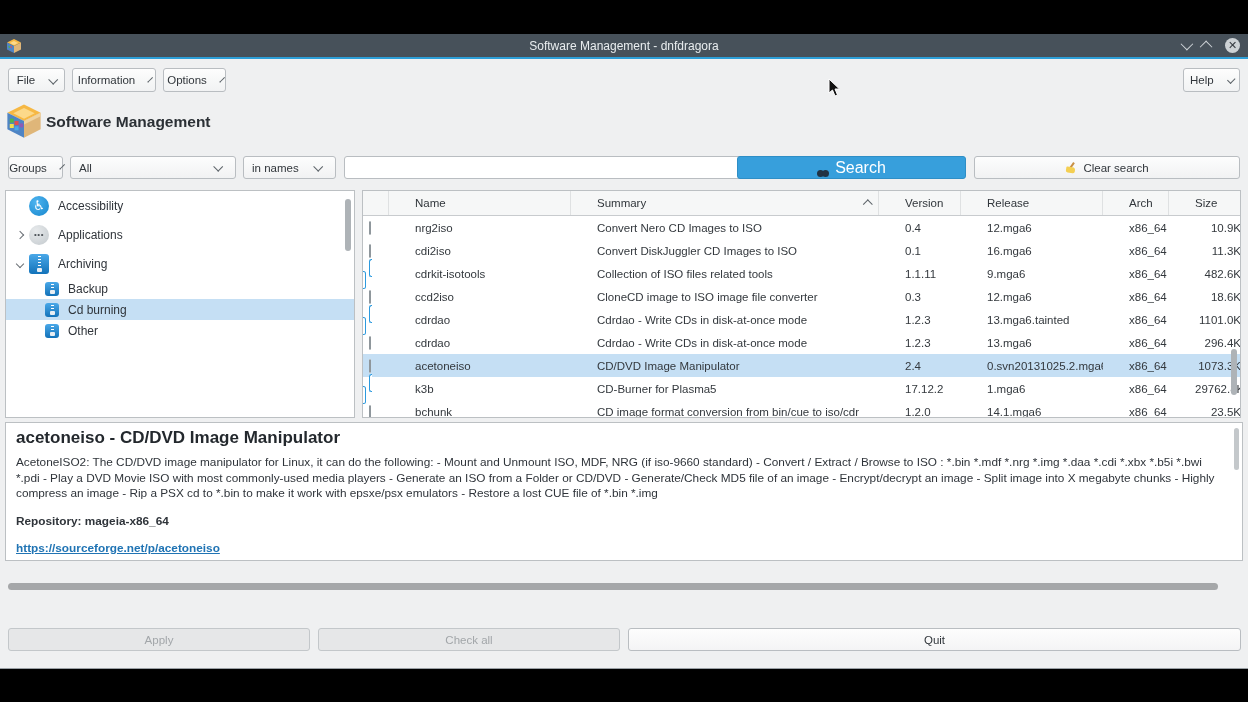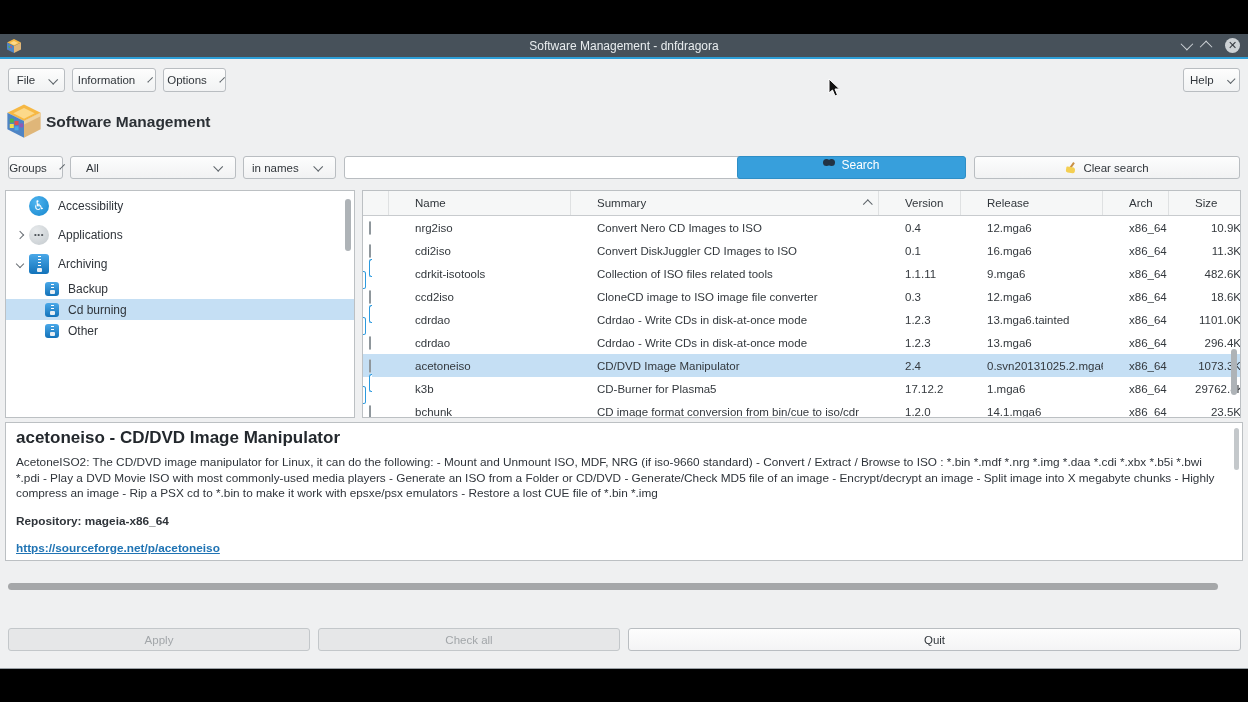--- a/index.html
+++ b/index.html
@@ -39,26 +39,26 @@
   .menu-opts{top:68px;left:163px;width:63px;}
   .menu-help{top:68px;left:1183px;width:57px;}
 
   
   .hdr-ico{top:102px;left:5px;width:38px;height:38px;}
   .hdr-title{top:113px;left:46px;font-size:15.5px;font-weight:bold;color:#2b3035;}
 
   
   .filter .btn{position:absolute;height:23px;}
   .dd-groups{top:156px;left:8px;width:55px;}
-  .dd-all{top:156px;left:70px;width:166px;justify-content:flex-start;padding-left:15px;}
+  .dd-all{top:156px;left:70px;width:166px;justify-content:flex-start;padding-left:8px;}
   .dd-all .chev{margin-left:auto;margin-right:8px;}
   .dd-scope{top:156px;left:243px;width:93px;justify-content:flex-start;padding-left:8px;}
   .dd-scope .chev{margin-left:auto;margin-right:8px;}
   .search-input{top:156px;left:344px;width:384px;height:21px;background:#fff;border:1px solid #b9bdc1;border-radius:3px;font-size:12px;padding:0 6px;color:#31363b;}
-  .btn-search{top:156px;left:737px;width:229px;height:23px;background:#379fdc;border:1px solid #2e8ec6;border-radius:3px;color:#fff;font-size:12px;display:flex;align-items:flex-start;justify-content:center;gap:6px;}
+  .btn-search{top:156px;left:737px;width:229px;height:23px;background:#379fdc;border:1px solid #2e8ec6;border-radius:3px;color:#fff;font-size:16px;display:flex;align-items:flex-end;justify-content:center;gap:6px;}
   .binoc{display:inline-block;position:relative;width:12px;height:8px;}
   .binoc::before,.binoc::after{content:"";position:absolute;top:1px;width:7px;height:7px;border-radius:50%;background:#234;}
   .binoc::before{left:0;}.binoc::after{right:0;}
   .btn-clear{top:156px;left:974px;width:266px;height:23px;}
   .broom{display:inline-block;position:relative;width:12px;height:12px;}
   .broom::before{content:"";position:absolute;left:6px;top:0;width:2px;height:7px;background:#c89045;transform:rotate(35deg);}
   .broom::after{content:"";position:absolute;left:1px;top:5px;width:9px;height:6px;background:#f4cf52;border-radius:1px 3px 2px 2px;transform:rotate(8deg);}
 
   
   .tree{top:190px;left:5px;width:350px;height:228px;background:#fff;border:1px solid #bcc0c3;box-sizing:border-box;overflow:hidden;}

